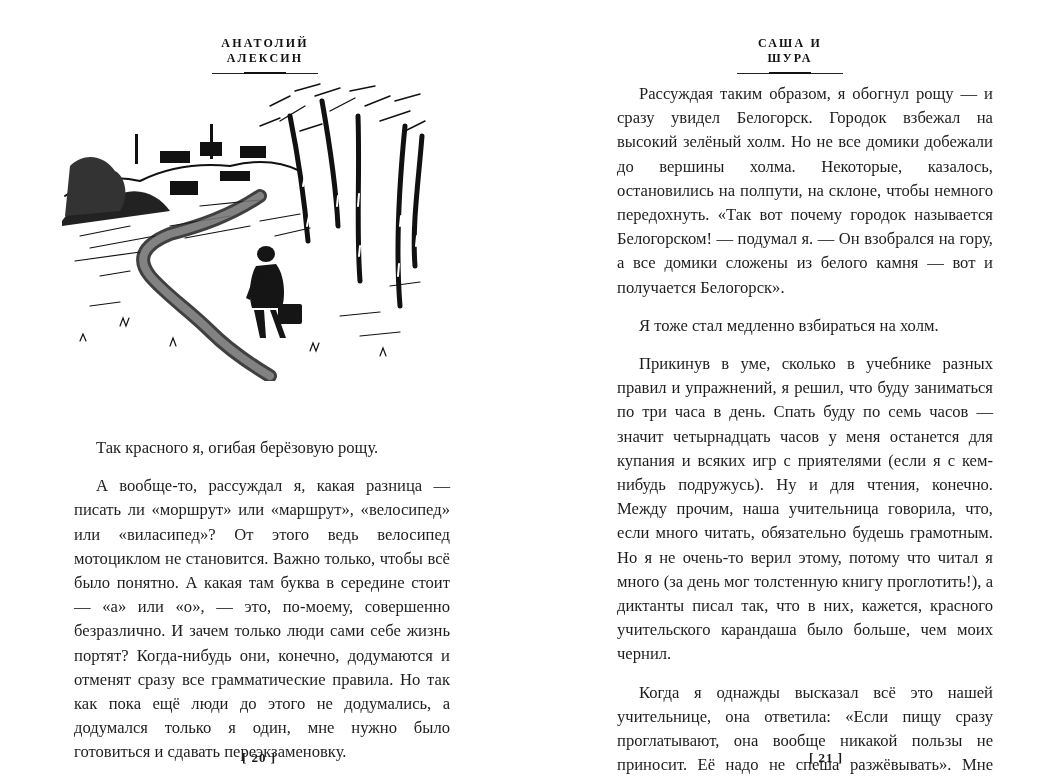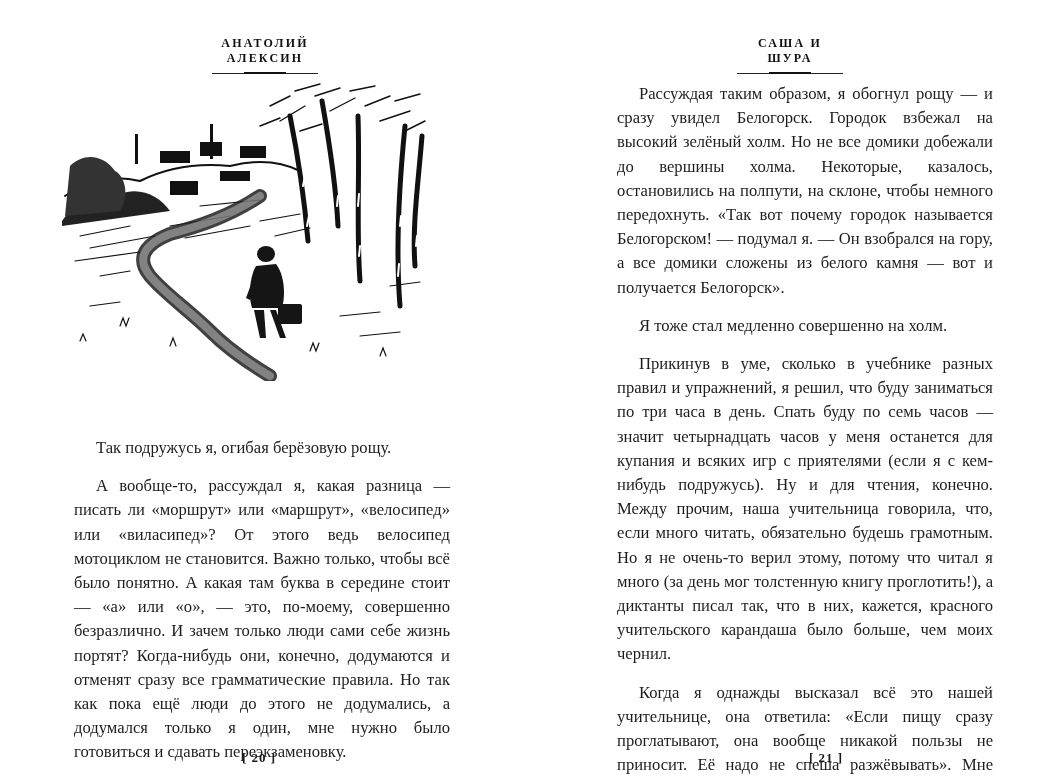--- a/index.html
+++ b/index.html
@@ -127,34 +127,34 @@
         <path d="M60 250 l3 -8 l3 8 l3 -8"></path>
           <path d="M110 270 l3 -8 l3 8"></path>
           <path d="M250 275 l3 -8 l3 8 l3 -8"></path>
         <path d="M320 280 l3 -8 l3 8"></path>
           <path d="M20 265 l3 -7 l3 7"></path>
       </g>
     </g>
   </svg>
 
   <div class="body-text">
-    <p>Так подружусь я, огибая берёзовую рощу.</p>
+    <p>Так красного я, огибая берёзовую рощу.</p>
     <p>А вообще-то, рассуждал я, какая разница — писать ли «моршрут» или «маршрут», «велосипед» или «виласипед»? От этого ведь велосипед мотоциклом не становится. Важно только, чтобы всё было понятно. А какая там буква в середине стоит — «а» или «о», — это, по-моему, совершенно безразлично. И зачем только люди сами себе жизнь портят? Когда-нибудь они, конечно, додумаются и отменят сразу все грамматические правила. Но так как пока ещё люди до этого не додумались, а додумался только я один, мне нужно было готовиться и сдавать переэкзаменовку.</p>
   </div>
 
   <div class="folio">[ 20 ]</div>
 </div>
 
 <div class="page page-right">
   <div class="running-head">
     <span class="title">Саша и Шура</span>
     <span class="rule"></span>
   </div>
 
   <div class="body-text">
     <p>Рассуждая таким образом, я обогнул рощу — и сразу увидел Белогорск. Городок взбежал на высокий зелёный холм. Но не все домики добежали до вершины холма. Некоторые, казалось, остановились на полпути, на склоне, чтобы немного передохнуть. «Так вот почему городок называется Белогорском! — подумал я. — Он взобрался на гору, а все домики сложены из белого камня — вот и получается Белогорск».</p>
-    <p>Я тоже стал медленно совершенно на холм.</p>
+    <p>Я тоже стал медленно взбираться на холм.</p>
     <p>Прикинув в уме, сколько в учебнике разных правил и упражнений, я решил, что буду заниматься по три часа в день. Спать буду по семь часов — значит четырнадцать часов у меня останется для купания и всяких игр с приятелями (если я с кем-нибудь подружусь). Ну и для чтения, конечно. Между прочим, наша учительница говорила, что, если много читать, обязательно будешь грамотным. Но я не очень-то верил этому, потому что читал я много (за день мог толстенную книгу проглотить!), а диктанты писал так, что в них, кажется, красного учительского карандаша было больше, чем моих чернил.</p>
     <p>Когда я однажды высказал всё это нашей учительнице, она ответила: «Если пищу сразу проглатывают, она вообще никакой пользы не приносит. Её надо не спеша разжёвывать». Мне было непонятно, что общего между пищей и книгами. Тогда учительница сказала, что книги — это тоже пища, только духовная. Но я всё-таки не понимал, как можно разжёвывать «духовную пищу», то есть книги, не спеша, если мне не терпится узнать, что будет дальше и чем всё кончится. А если книга неинтересная, так я её</p>
   </div>
 
   <div class="folio">[ 21 ]</div>
 </div>
 
 </body></html>

